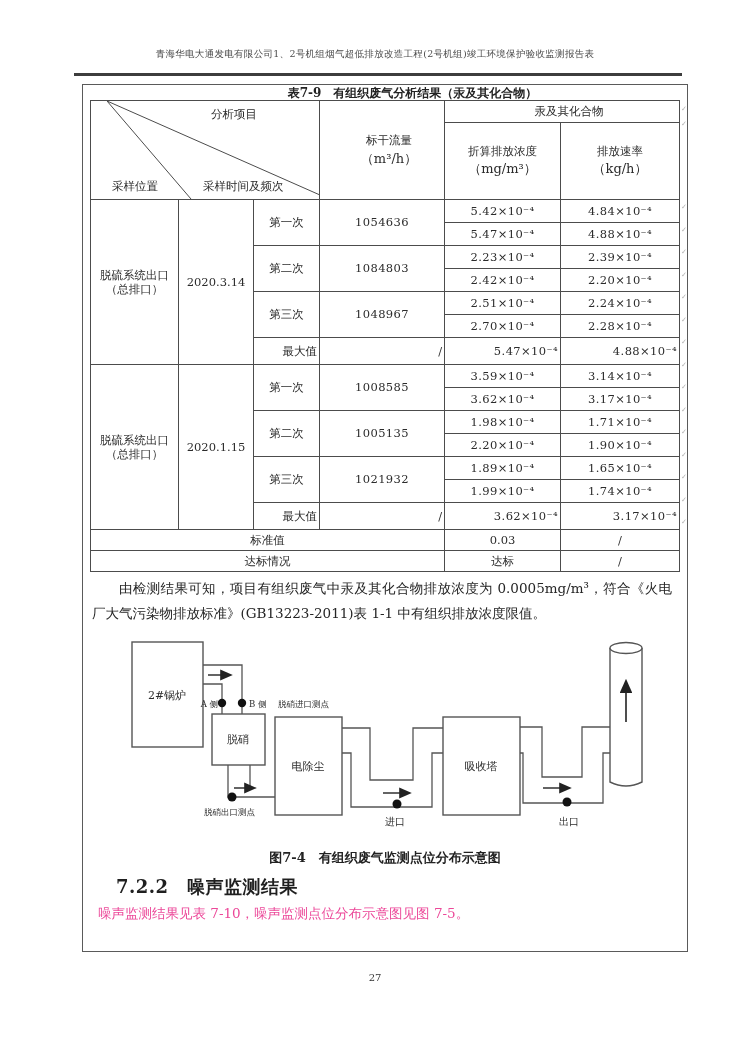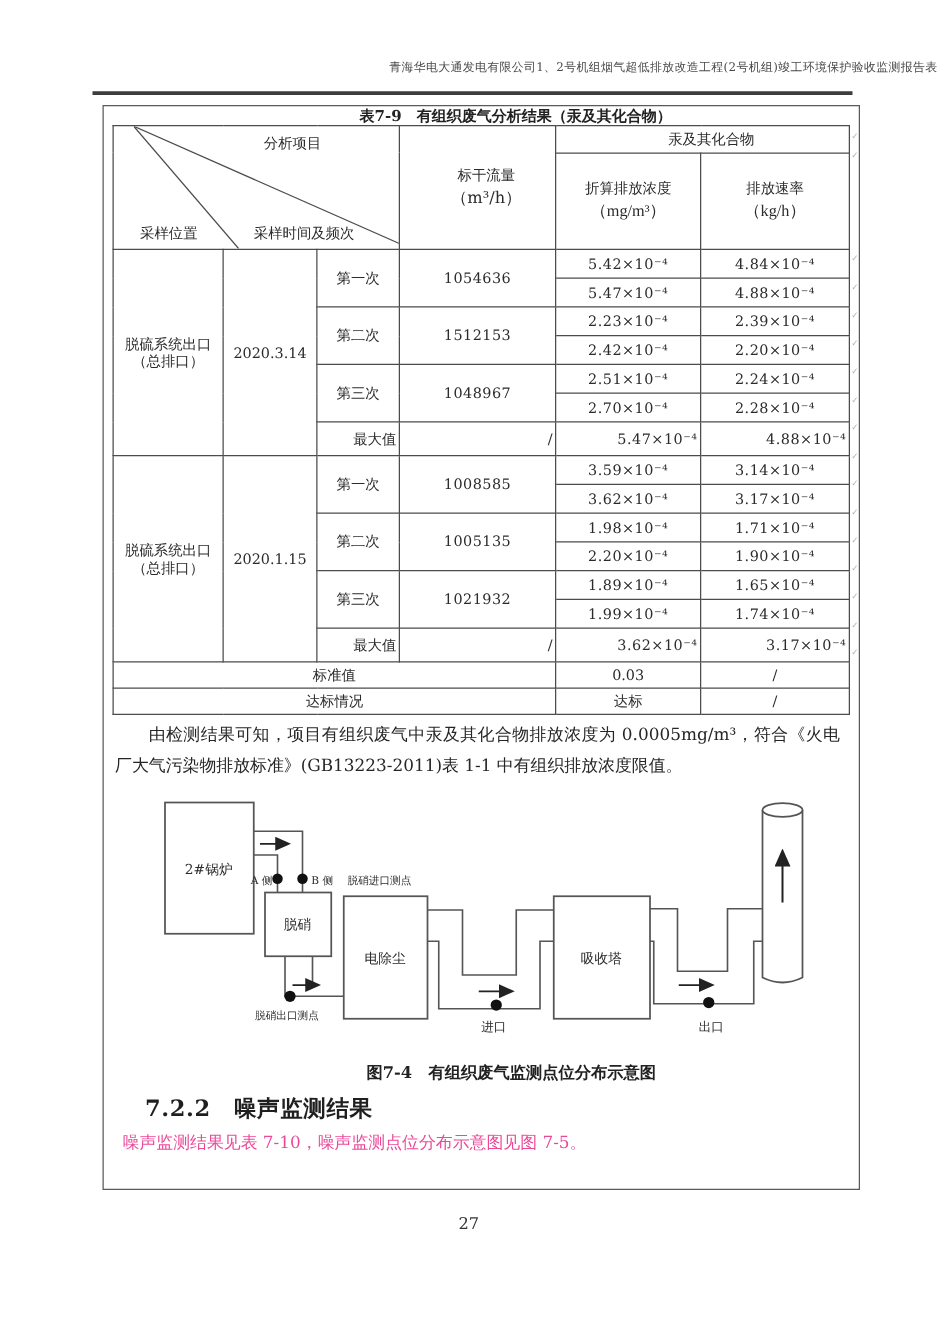--- a/index.html
+++ b/index.html
@@ -3,57 +3,57 @@
 <meta charset="utf-8">
 <style>
   html,body{margin:0;padding:0;}
   body{
     width:750px;height:1061px;position:relative;background:#ffffff;
     font-family:"DejaVu Serif","Liberation Serif",serif;color:#2e2e2e;
     overflow:hidden;
   }
   .abs{position:absolute;}
   
-  .doc-header{top:48px;left:0;width:750px;text-align:right;font-size:9.5px;color:#4a4a4a;letter-spacing:.3px;}
+  .doc-header{top:48px;left:0;width:750px;text-align:center;font-size:9.5px;color:#4a4a4a;letter-spacing:.3px;}
   .thick-rule{top:73px;left:74px;width:608px;height:3px;background:#3d3d3d;}
   
   .outer-box{top:84px;left:82px;width:606px;height:868px;border:1.6px solid #5a5a5a;box-sizing:border-box;}
   .table-title{top:85px;left:82px;width:661px;text-align:center;font-weight:bold;font-size:12px;color:#222;}
   
   table.results{position:absolute;top:100px;left:90px;width:589px;border-collapse:collapse;table-layout:fixed;}
   table.results td{
     border:1px solid #4c4c4c;text-align:center;vertical-align:middle;
     font-size:11.5px;color:#2b2b2b;padding:0 2px;line-height:1.25;
     overflow:hidden;
   }
   td.num{font-size:11px;letter-spacing:.4px;white-space:nowrap;}
   tr.h1 td{height:20px;padding-left:16px;}
-  tr.h2 td{height:74px;font-family:Liberation Serif, serif;}
+  tr.h2 td{height:74px;}
   tr.val-row td{height:22px;}
   tr.max-row td{height:26px;text-align:right;}
   tr.footer-row td{height:20px;text-align:center;}
   td.unit-2line .unit{display:block;font-size:13px;margin-top:3px;}
   
   td.diag-cell{position:relative;padding:0;}
   .diag-wrap{position:relative;width:100%;height:98px;}
   .diag-wrap svg{position:absolute;left:0;top:0;}
   .diag-label{position:absolute;font-size:11.5px;color:#2b2b2b;white-space:nowrap;}
   .diag-top{top:6px;left:72px;width:110px;text-align:center;}
   .diag-bl{bottom:6px;left:5px;}
   .diag-br{bottom:6px;left:96px;text-align:center;}
   
   .tick{position:absolute;left:681px;width:8px;font-size:7px;color:#b3b3b3;line-height:1;}
   
   .para1{top:576px;left:92px;width:580px;font-size:13.5px;line-height:25px;text-align:justify;text-indent:2em;color:#252525;}
   
   .figure-svg{top:632px;left:82px;}
-  .fig-caption{top:849px;left:82px;width:606px;text-align:center;font-weight:bold;font-size:13px;color:#222;margin-left:24px;}
+  .fig-caption{top:849px;left:82px;width:606px;text-align:center;font-weight:bold;font-size:13px;color:#222;}
   .sec-heading{top:875px;left:116px;font-weight:bold;font-size:18px;color:#1f1f1f;letter-spacing:.5px;}
   .sec-body{top:905px;left:98px;width:570px;font-size:13.5px;color:#ec4899;}
-  .page-number{top:972px;left:0;width:750px;text-align:center;font-size:13px;color:#333;}
+  .page-number{top:972px;left:0;width:750px;text-align:center;font-size:10px;color:#333;}
 </style>
 </head>
 <body>
 
 <div class="abs doc-header">青海华电大通发电有限公司1、2号机组烟气超低排放改造工程(2号机组)竣工环境保护验收监测报告表</div>
 <div class="abs thick-rule"></div>
 
 <div class="abs outer-box"></div>
 
 <div class="abs table-title">表7-9　有组织废气分析结果（汞及其化合物）</div>
@@ -105,21 +105,21 @@
         <td rowspan="2" class="num">1054636</td>
         <td class="num">5.42×10⁻⁴</td>
         <td class="num">4.84×10⁻⁴</td>
       </tr>
       <tr class="val-row">
         <td class="num">5.47×10⁻⁴</td>
         <td class="num">4.88×10⁻⁴</td>
       </tr>
       <tr class="val-row">
         <td rowspan="2">第二次</td>
-        <td rowspan="2" class="num">1512153</td>
+        <td rowspan="2" class="num">1084803</td>
         <td class="num">2.23×10⁻⁴</td>
         <td class="num">2.39×10⁻⁴</td>
       </tr>
       <tr class="val-row">
         <td class="num">2.42×10⁻⁴</td>
         <td class="num">2.20×10⁻⁴</td>
       </tr>
       <tr class="val-row">
         <td rowspan="2">第三次</td>
         <td rowspan="2" class="num">1048967</td>

